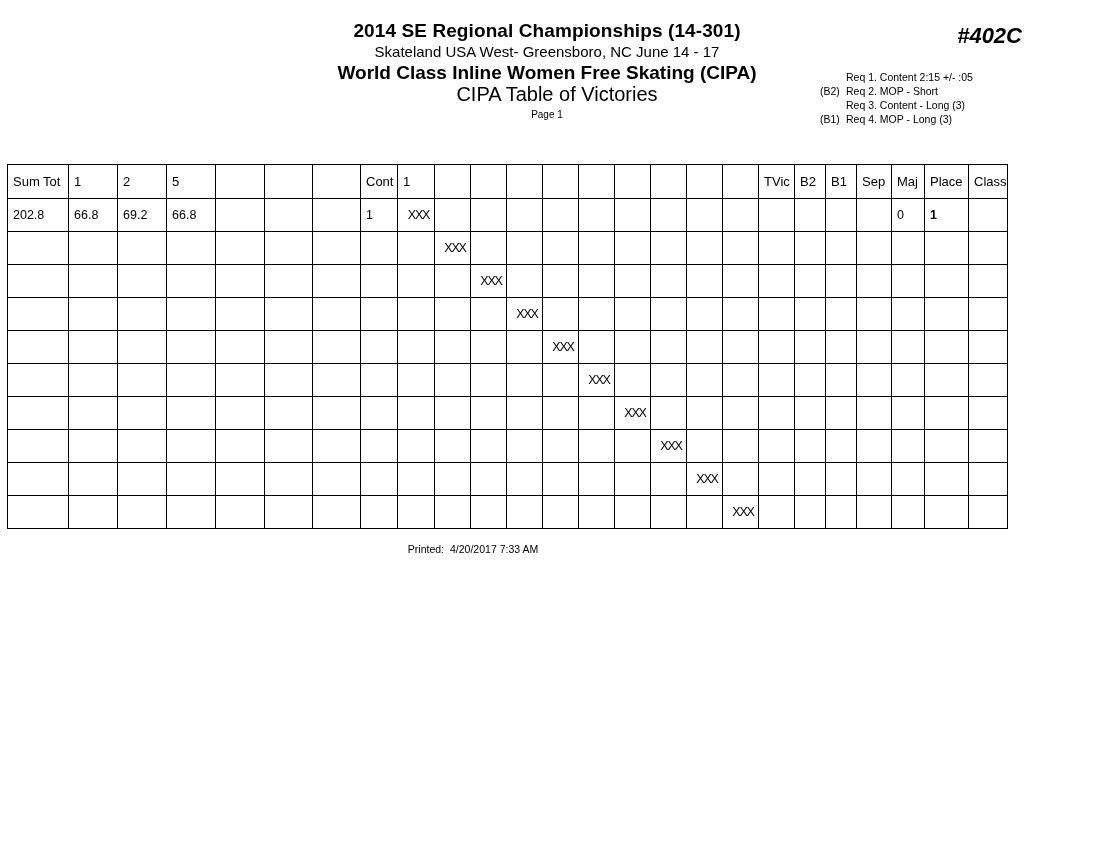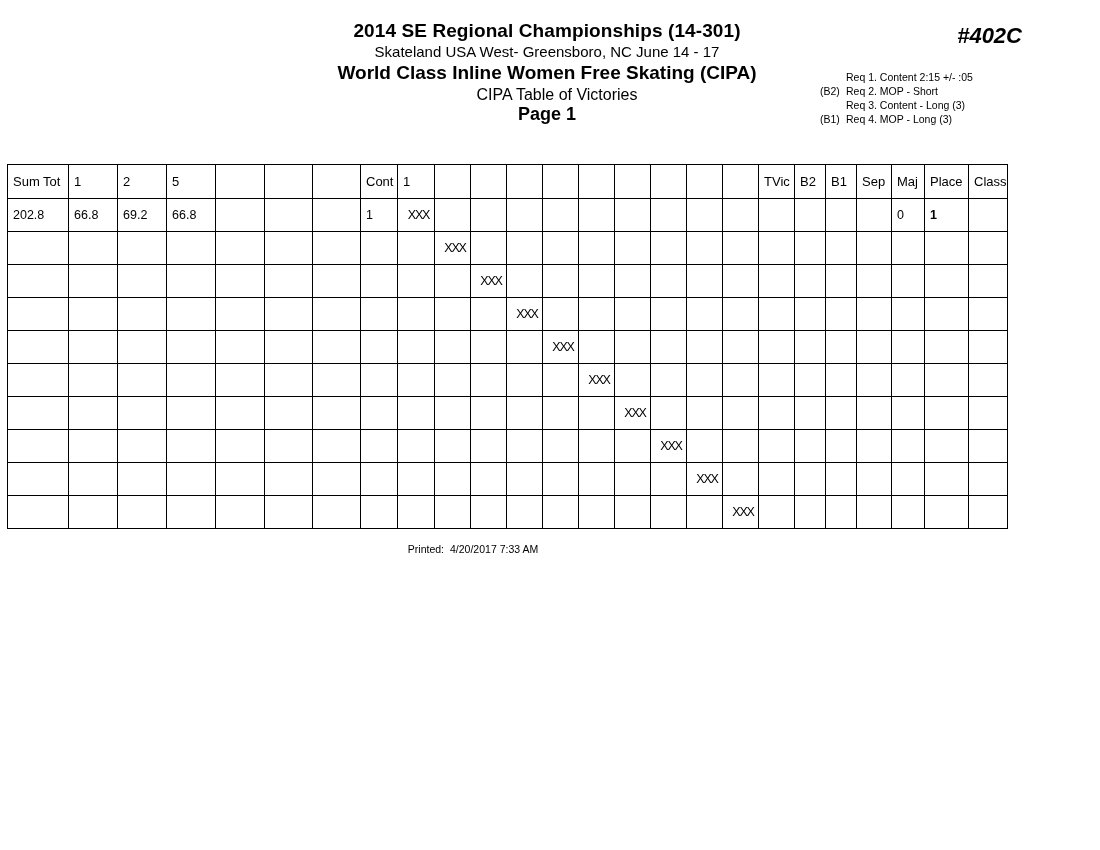--- a/index.html
+++ b/index.html
@@ -37,28 +37,28 @@
     font-size: 15px;
     font-weight: normal;
     line-height: 19px;
   }
   .line3 {
     font-size: 19px;
     font-weight: bold;
     line-height: 23px;
   }
   .line4 {
-    font-size: 16px;
+    font-size: 20px;
     font-weight: normal;
     line-height: 21px;
     padding-left: 20px;
   }
   .line5 {
-    font-size: 18px;
-    font-weight: bold;
+    font-size: 10px;
+    font-weight: normal;
     line-height: 19px;
   }
 
   .event-number {
     position: absolute;
     top: 23px;
     right: 78px;
     font-size: 22px;
     font-weight: bold;
     font-style: italic;

